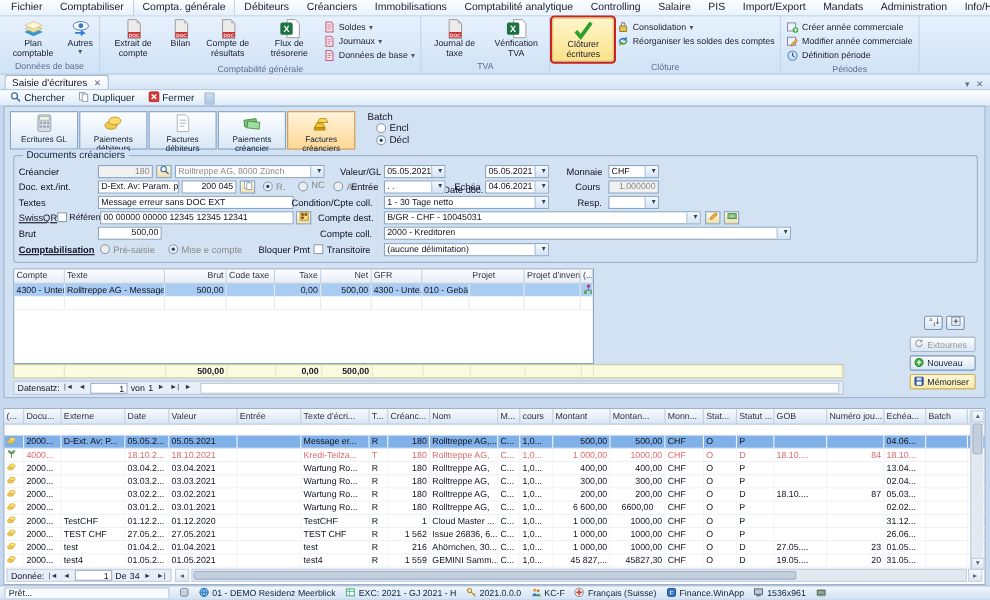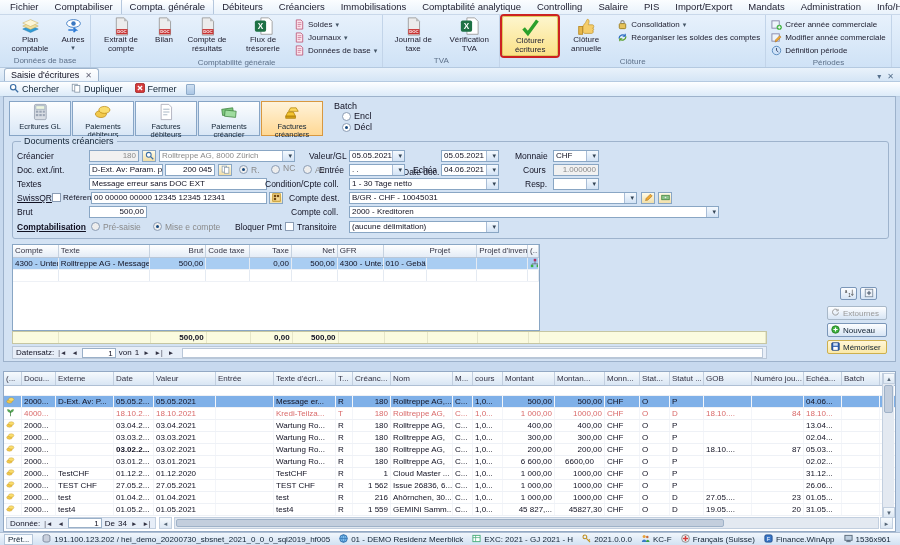--- a/index.html
+++ b/index.html
@@ -242,27 +242,20 @@
         <div class="rgl">TVA</div>
       </div>
       <div class="rgroup">
         <div class="rgc">
           <div class="rbig hl">
             <span class="ric"><svg viewBox="0 0 22 22">
                 <path d="M3 12l5 6L19 3" stroke="#2ca02c" stroke-width="4" fill="none"></path>
               </svg></span>
             <span>Clôturer écritures</span>
           </div>
-          <div class="rbig">
-            <span class="ric"><svg viewBox="0 0 22 22">
-                <rect x="2" y="11" width="4.5" height="9" fill="#e8b84a" stroke="#b88820"></rect>
-                <path d="M7 12c0-4 3-4 4-8 .5-2 3-1.6 3 1 0 2-1 4-1 4h5c2 0 2 4 0 4 2 0 1.5 3 0 3 1.5 0 1 3-1 3H9c-2 0-2-2-2-3z" fill="#f5cd6a" stroke="#b88820" stroke-width=".7"></path>
-              </svg></span>
-            <span>Clôture annuelle</span>
-          </div>
           <div class="rstack">
             <div class="rsmall">
               <span class="ricS">
                 <svg viewBox="0 0 12 12">
                   <rect x="2.5" y="5" width="7" height="5.5" rx="1" fill="#e6c25a" stroke="#9a7d20"></rect>
                   <path d="M4.2 5V3.6a1.8 1.8 0 013.6 0V5" fill="none" stroke="#888" stroke-width="1.2"></path>
                 </svg>
               </span>
               <span>Consolidation</span>
               <span class="rarwS">▾</span>
@@ -751,21 +744,21 @@
           <div style="width: 38px;">02.04...</div>
           <div style="width: 38px;"></div>
         </div>
         <div class="jrow">
           <div class="ricn" style="width: 18px;"><svg viewBox="0 0 26 26">
               <ellipse cx="10" cy="16" rx="8" ry="5" fill="#f2c94c" stroke="#b8860b"></ellipse>
               <ellipse cx="15" cy="10" rx="8" ry="5" fill="#fadd6e" stroke="#b8860b"></ellipse>
             </svg></div>
           <div style="width: 34px;">2000...</div>
           <div style="width: 58px;"></div>
-          <div style="width: 40px; font-weight: bold;">03.02.2...</div>
+          <div style="width: 40px;">03.02.2...</div>
           <div style="width: 62px;">03.02.2021</div>
           <div style="width: 58px;"></div>
           <div style="width: 62px;">Wartung Ro...</div>
           <div style="width: 17px;">R</div>
           <div class="ra" style="width: 38px;">180</div>
           <div style="width: 62px;">Rolltreppe AG,</div>
           <div style="width: 20px;">C...</div>
           <div style="width: 30px;">1,0...</div>
           <div class="ra" style="width: 52px;">200,00</div>
           <div class="ra" style="width: 50px;">200,00</div>
@@ -932,21 +925,20 @@
 
   <div id="statusbar" class="statusbar">
       <div class="sitem sunken">
         <span>Prêt...</span>
       </div>
       <div class="sitem">
         <span><svg viewBox="0 0 10 10">
             <ellipse cx="5" cy="2.3" rx="3.8" ry="1.5" fill="#d8dde6" stroke="#78849a"></ellipse>
             <path d="M1.2 2.3v5.2c0 .9 1.7 1.5 3.8 1.5s3.8-.6 3.8-1.5V2.3" fill="#c8cfdc" stroke="#78849a"></path>
           </svg></span>
-        <span>191.100.123.202 / hei_demo_20200730_sbsnet_2021_0_0_0_sql2019_hf005</span>
       </div>
       <div class="sitem">
         <span><svg viewBox="0 0 10 10">
             <circle cx="5" cy="5" r="4.2" fill="#7ec0f0" stroke="#2a6aaa"></circle>
             <path d="M.8 5h8.4M5 .8a6.5 6.5 0 010 8.4M5 .8a6.5 6.5 0 000 8.4" stroke="#2a6aaa" fill="none" stroke-width=".7"></path>
           </svg></span>
         <span>01 - DEMO Residenz Meerblick</span>
       </div>
       <div class="sitem">
         <span><svg viewBox="0 0 10 10">

